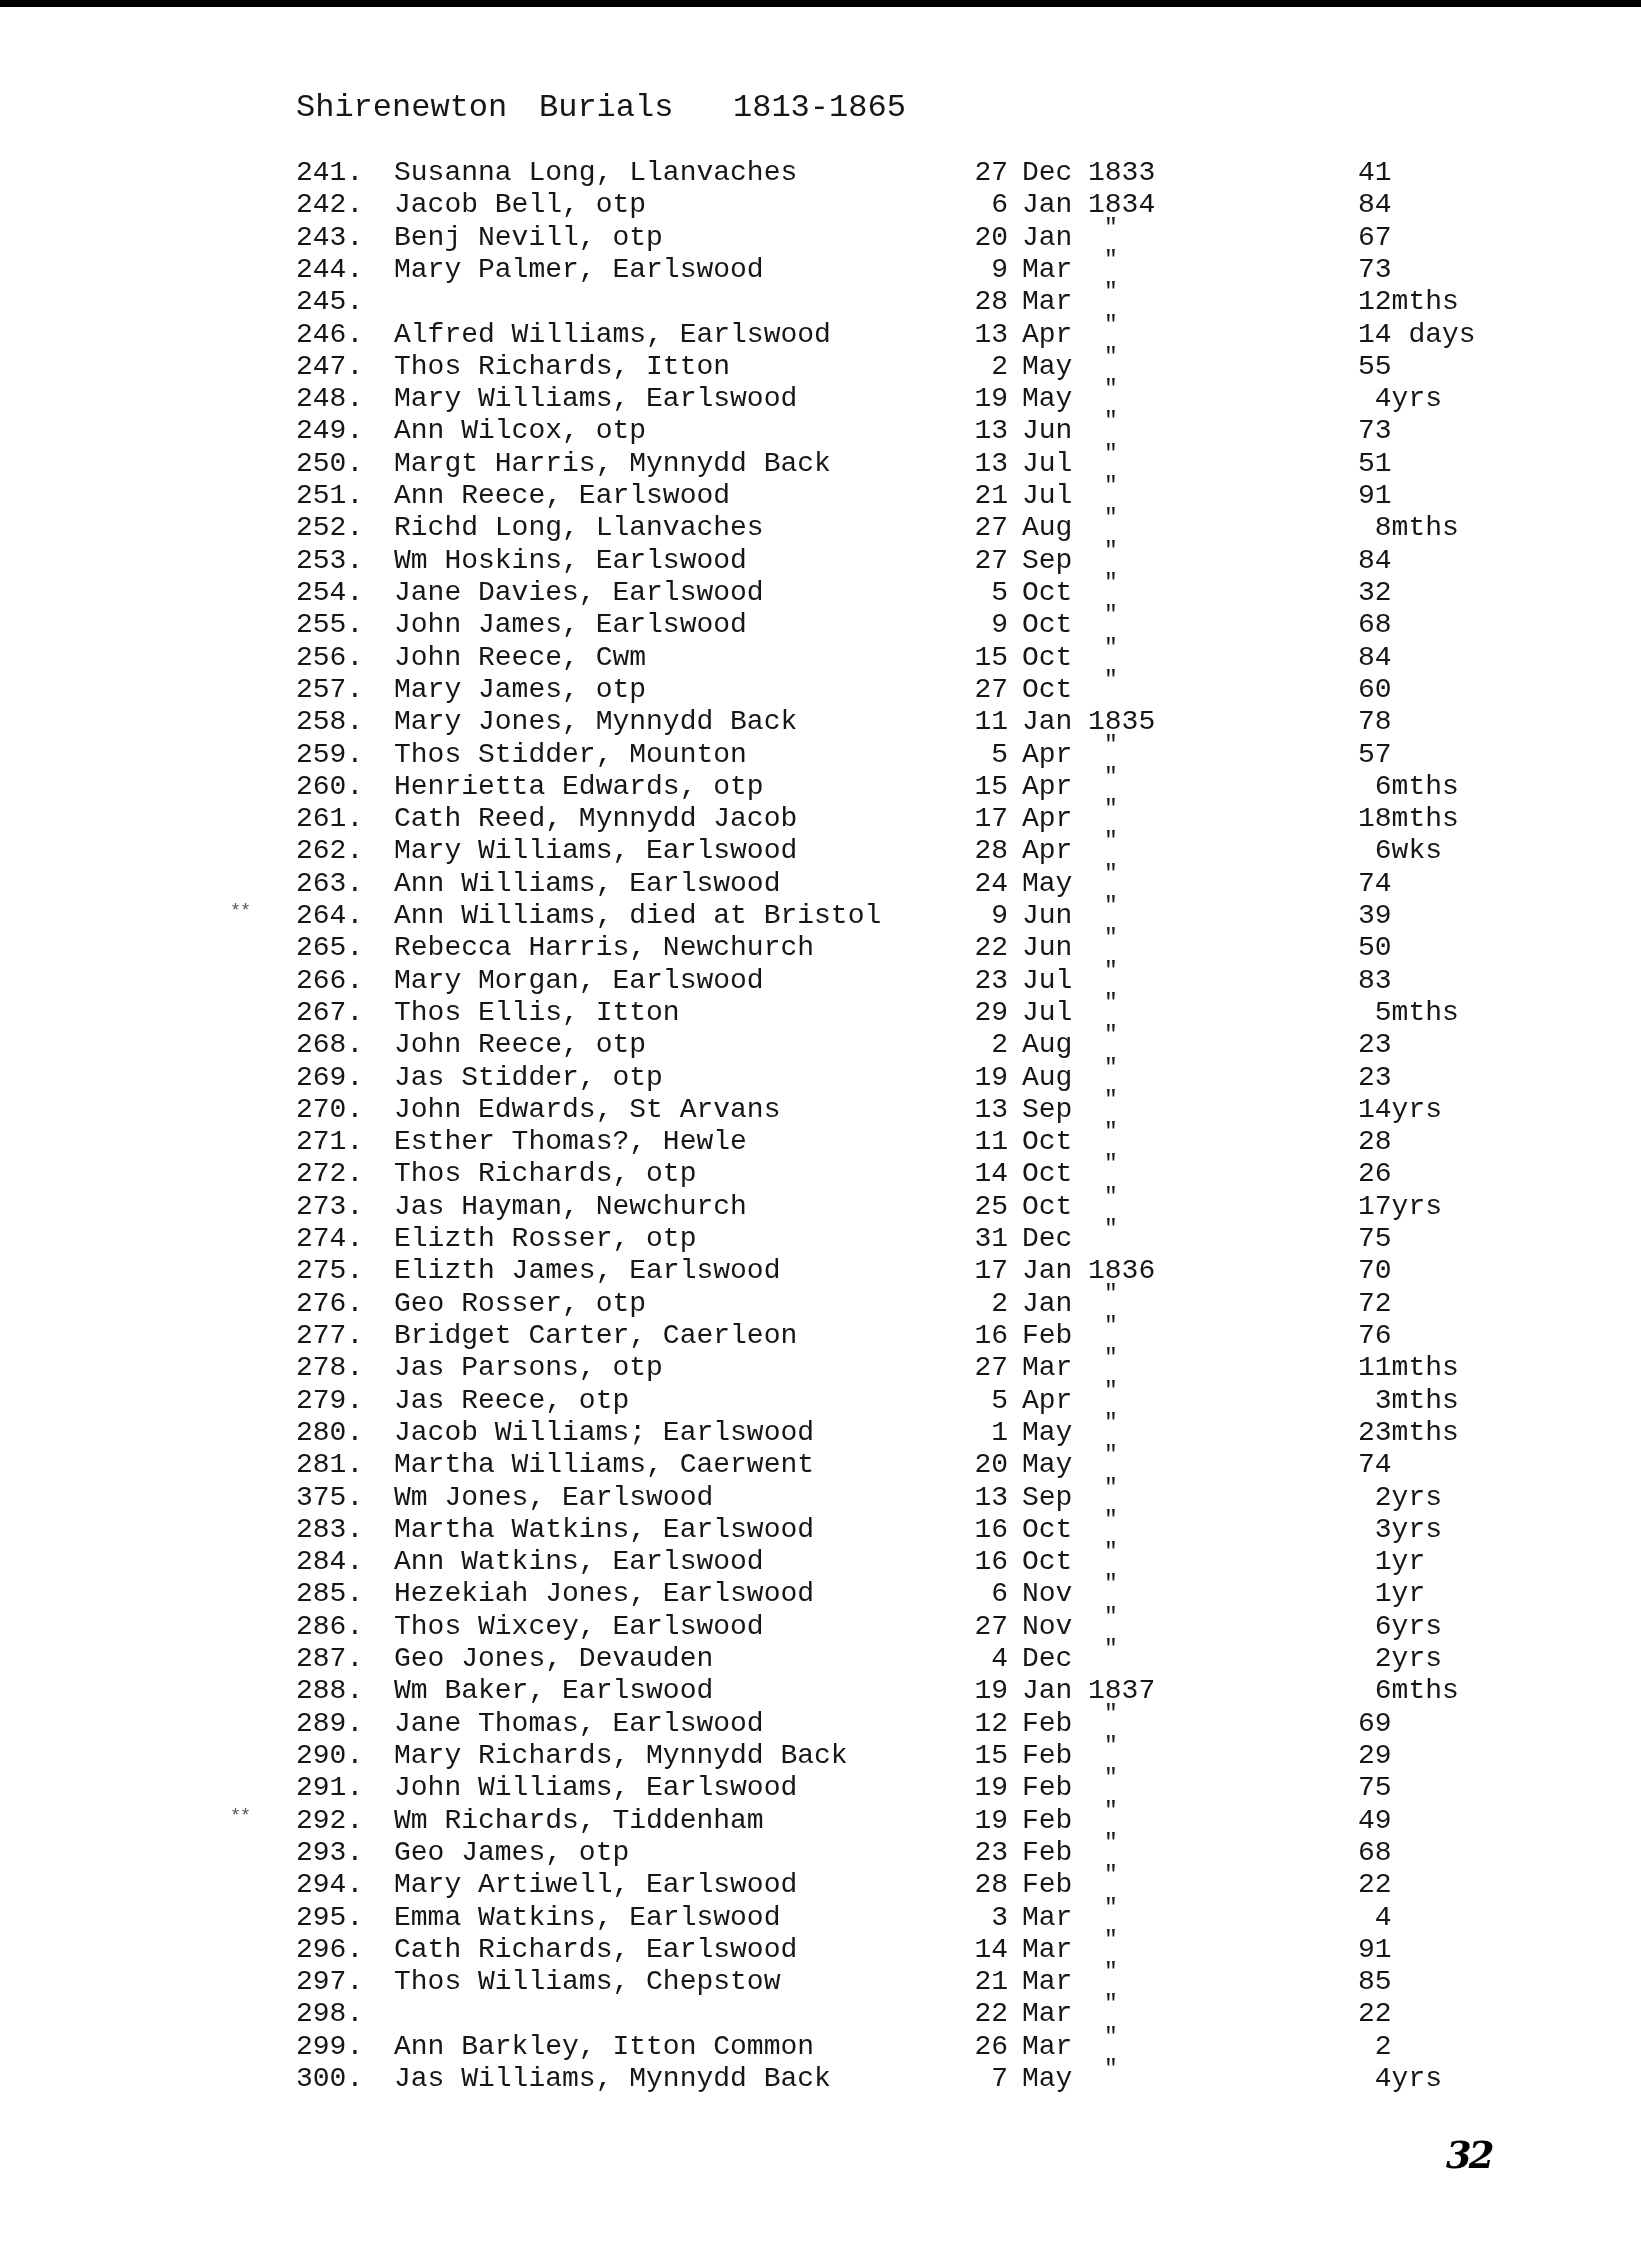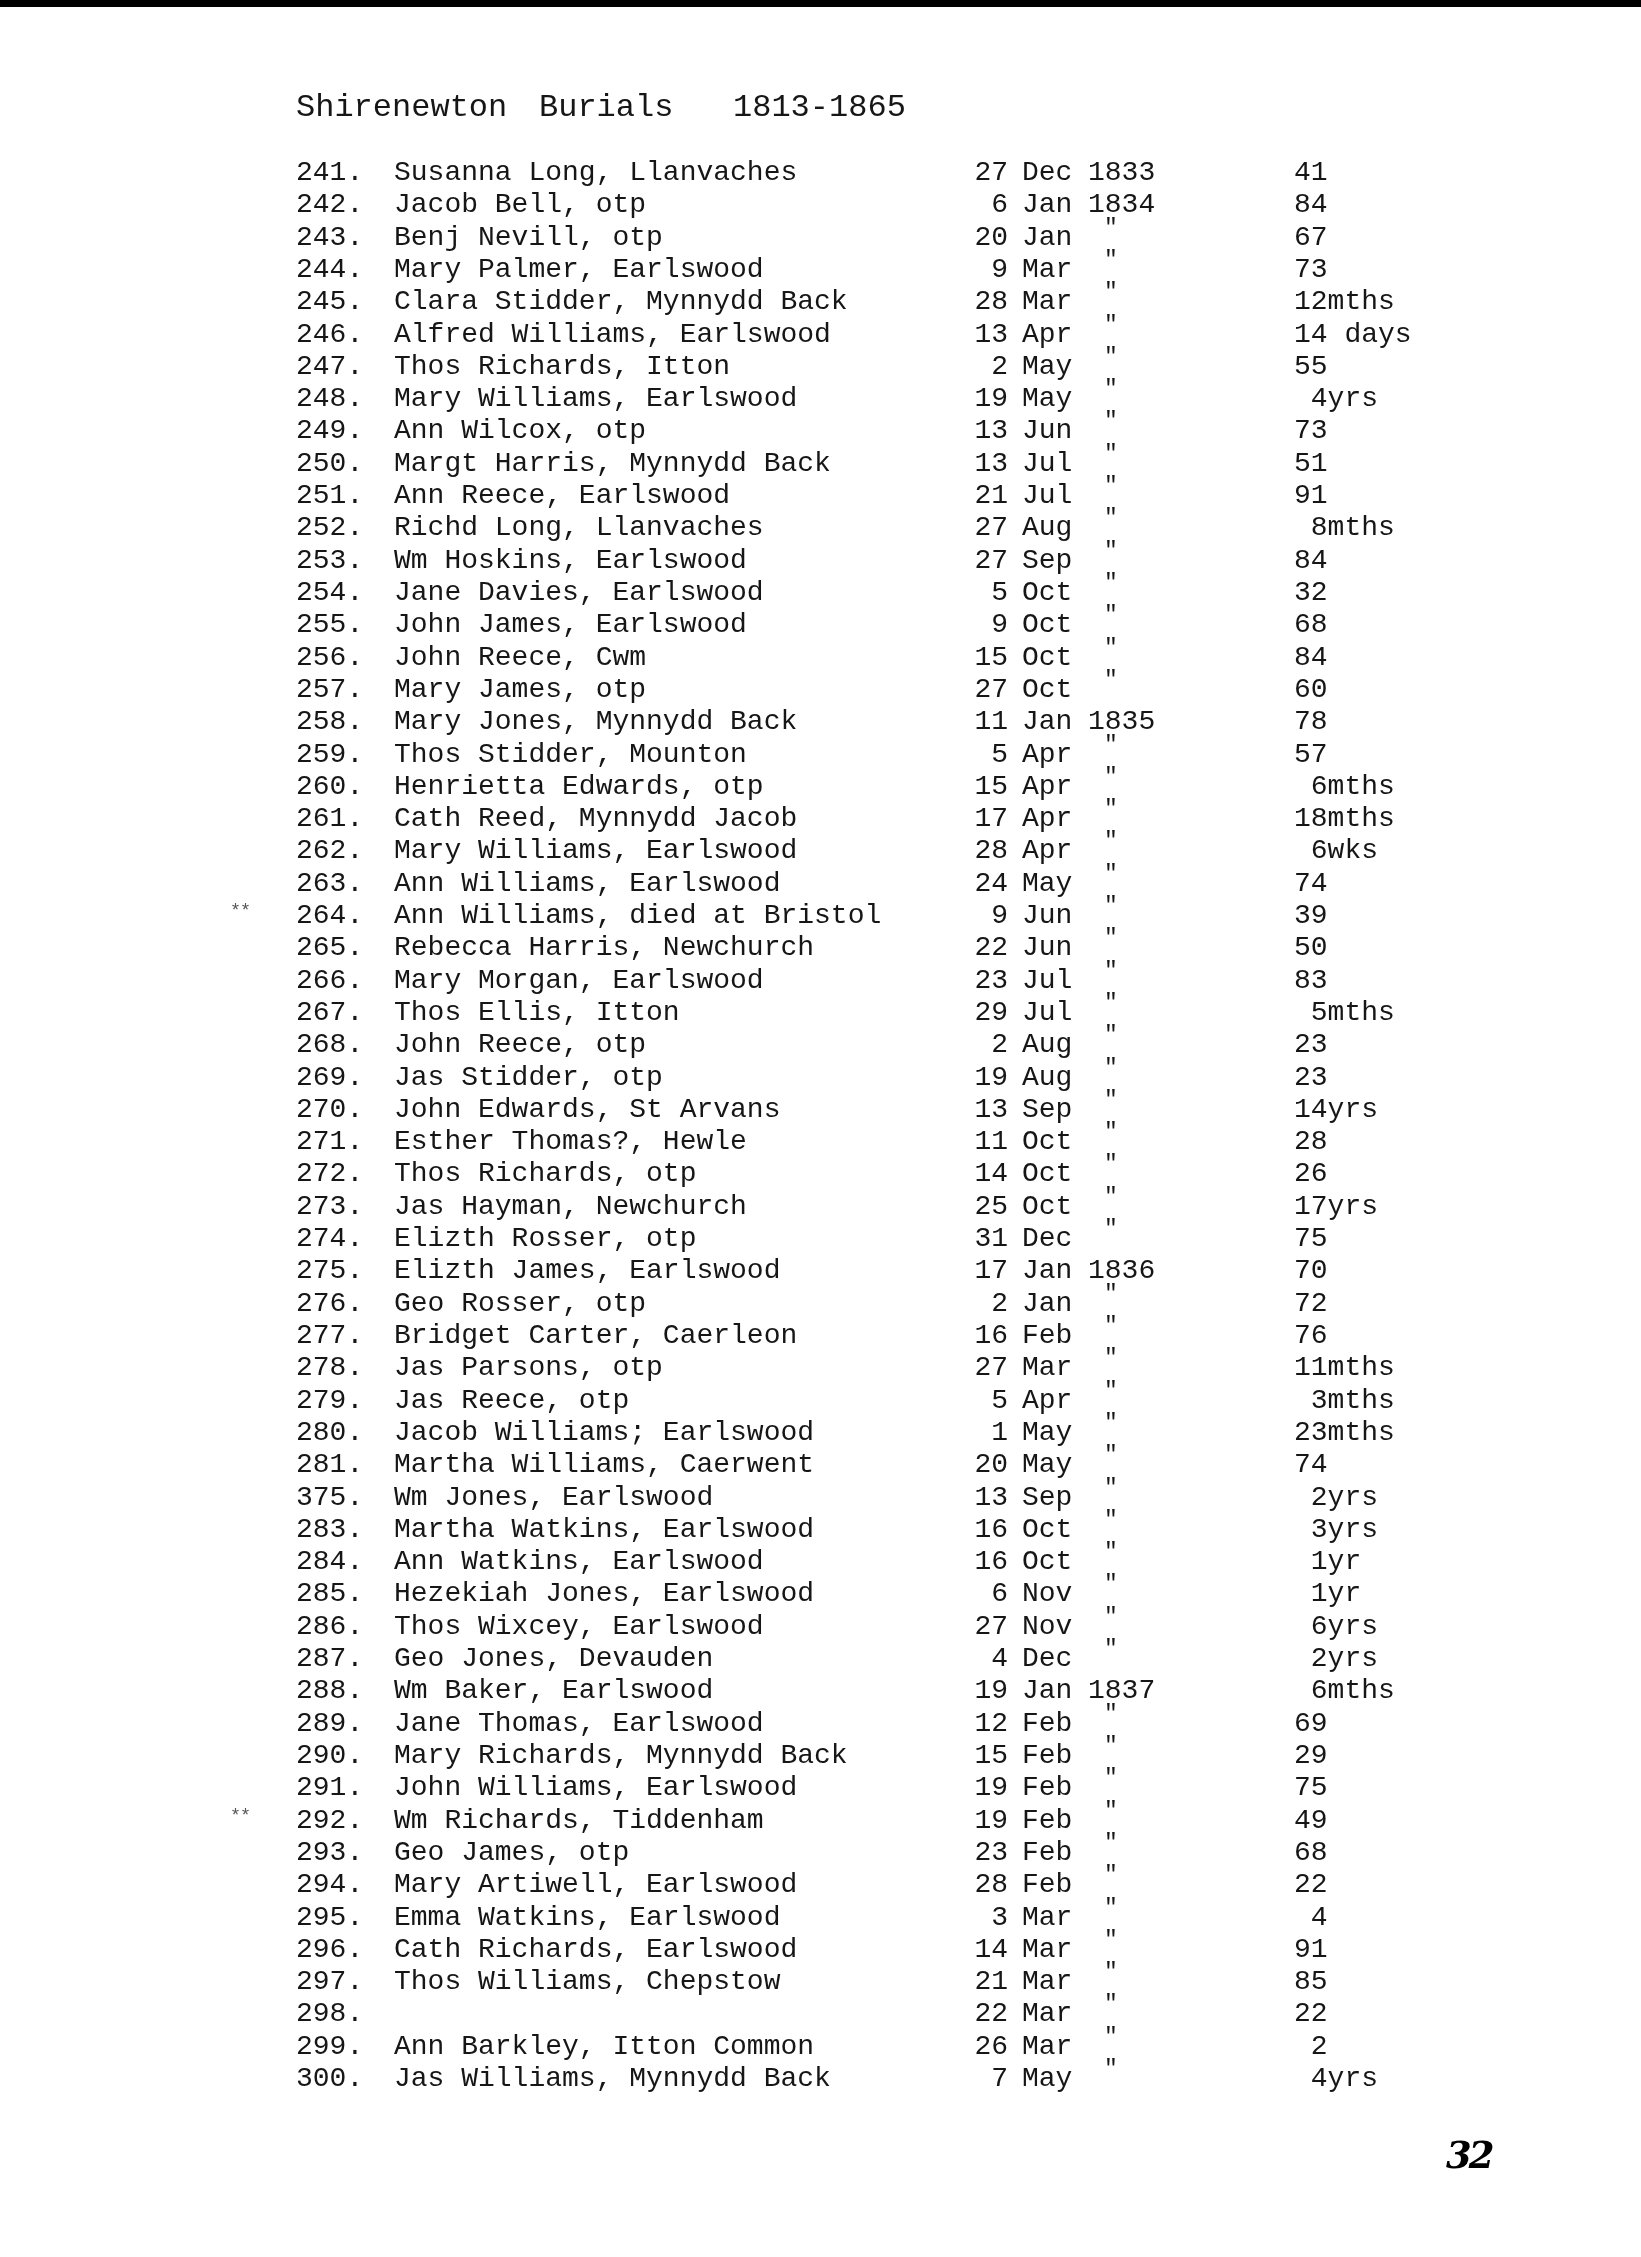--- a/index.html
+++ b/index.html
@@ -22,21 +22,21 @@
       font-size: 28px; line-height: 33px; white-space: pre;
     }
     .row span { position: absolute; top: 0; white-space: pre; }
     .c-mark { left: 230px; font-size: 18.3px; color: #555; top: -3.9px !important; letter-spacing: -1px; }
     .c-num  { left: 296px; }
     .c-name { left: 394px; }
     .c-day  { left: 971px; width: 37px; text-align: right; }
     .c-mon  { left: 1022px; }
     .c-year { left: 1088px; }
     .c-ditto { left: 1104px; font-size: 23px; top: -7.7px !important; }
-    .c-age  { left: 1294px; }
+    .c-age  { left: 1358px; }
     .page-num {
       position: absolute; left: 1446px; top: 2136px;
       font-family: "DejaVu Serif", serif; font-style: italic; font-weight: bold;
       font-size: 37px; line-height: 39px; color: #000; letter-spacing: -2.9px;
     }
   </style>
 </head>
 <body>
 
 <div class="scan-bar"></div>
@@ -84,21 +84,20 @@
     <span class="c-name">Mary Palmer, Earlswood</span>
     <span class="c-day">9</span>
     <span class="c-mon">Mar</span>
     
     <span class="c-ditto">"</span>
     <span class="c-age">73</span>
   </div>
     <div class="row" style="top: 129px;">
     
     <span class="c-num">245.</span>
-    <span class="c-name">Clara Stidder, Mynnydd Back</span>
     <span class="c-day">28</span>
     <span class="c-mon">Mar</span>
     
     <span class="c-ditto">"</span>
     <span class="c-age">12mths</span>
   </div>
     <div class="row" style="top: 162px;">
     
     <span class="c-num">246.</span>
     <span class="c-name">Alfred Williams, Earlswood</span>

